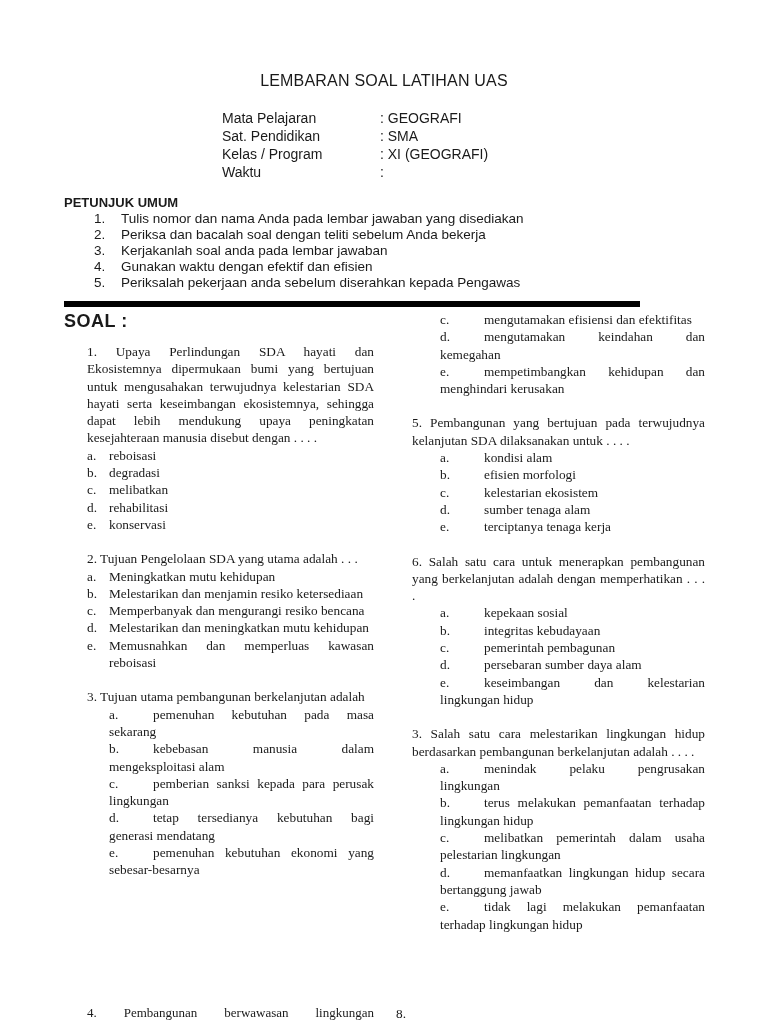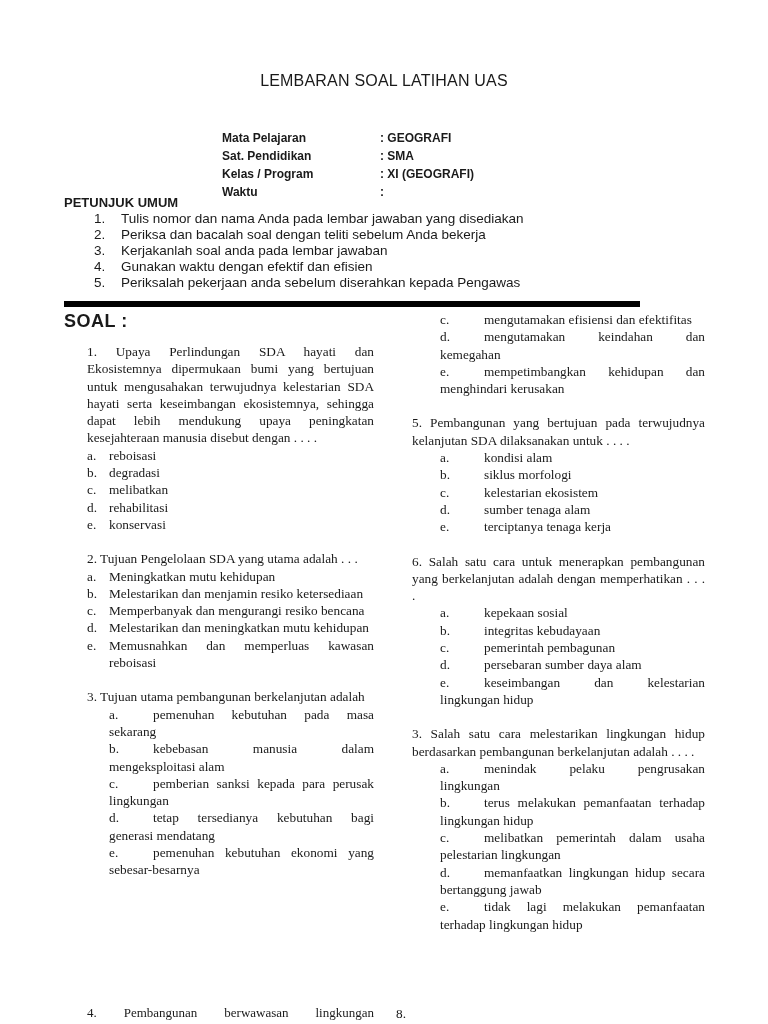--- a/index.html
+++ b/index.html
@@ -7,21 +7,21 @@
     width: 768px; height: 1024px; overflow: hidden;
     background: #ffffff; color: #1a1a1a; position: relative;
   }
   .sans { font-family: "Liberation Sans", sans-serif; }
   .serif { font-family: "Liberation Serif", serif; }
 
   .title {
     position: absolute; left: 0; width: 768px; top: 72px;
     text-align: center; font-weight: normal; font-size: 16px; letter-spacing: 0.2px;
   }
-  .meta { position: absolute; left: 222px; top: 109px; font-size: 12px; font-weight: bold; margin-top: 20px; }
+  .meta { position: absolute; left: 222px; top: 109px; font-size: 14px; font-weight: normal; }
   .meta-row { height: 18px; line-height: 18px; display: flex; }
   .meta-key { width: 158px; }
   .meta-val { }
 
   .petunjuk-head { position: absolute; left: 64px; top: 195px; font-size: 13px; font-weight: bold; }
   .petunjuk-list { position: absolute; left: 94px; top: 211px; font-size: 13.5px; }
   .petunjuk-list .pl { height: 16px; line-height: 16px; display: flex; }
   .petunjuk-list .pn { width: 27px; text-align: left; }
 
   .rule { position: absolute; left: 64px; top: 301px; width: 576px; height: 6px; background: #000; }
@@ -178,21 +178,21 @@
     </div>
 
     <div class="q">
       <div class="q-text">5. Pembangunan yang bertujuan pada terwujudnya kelanjutan SDA dilaksanakan untuk . . . .</div>
       <div class="opt-tab">
           <span class="lt">a.</span>
           <span>kondisi alam</span>
         </div>
       <div class="opt-tab">
           <span class="lt">b.</span>
-          <span>siklus morfologi</span>
+          <span>efisien morfologi</span>
         </div>
       <div class="opt-tab">
           <span class="lt">c.</span>
           <span>kelestarian ekosistem</span>
         </div>
       <div class="opt-tab">
           <span class="lt">d.</span>
           <span>sumber tenaga alam</span>
         </div>
       <div class="opt-tab">

